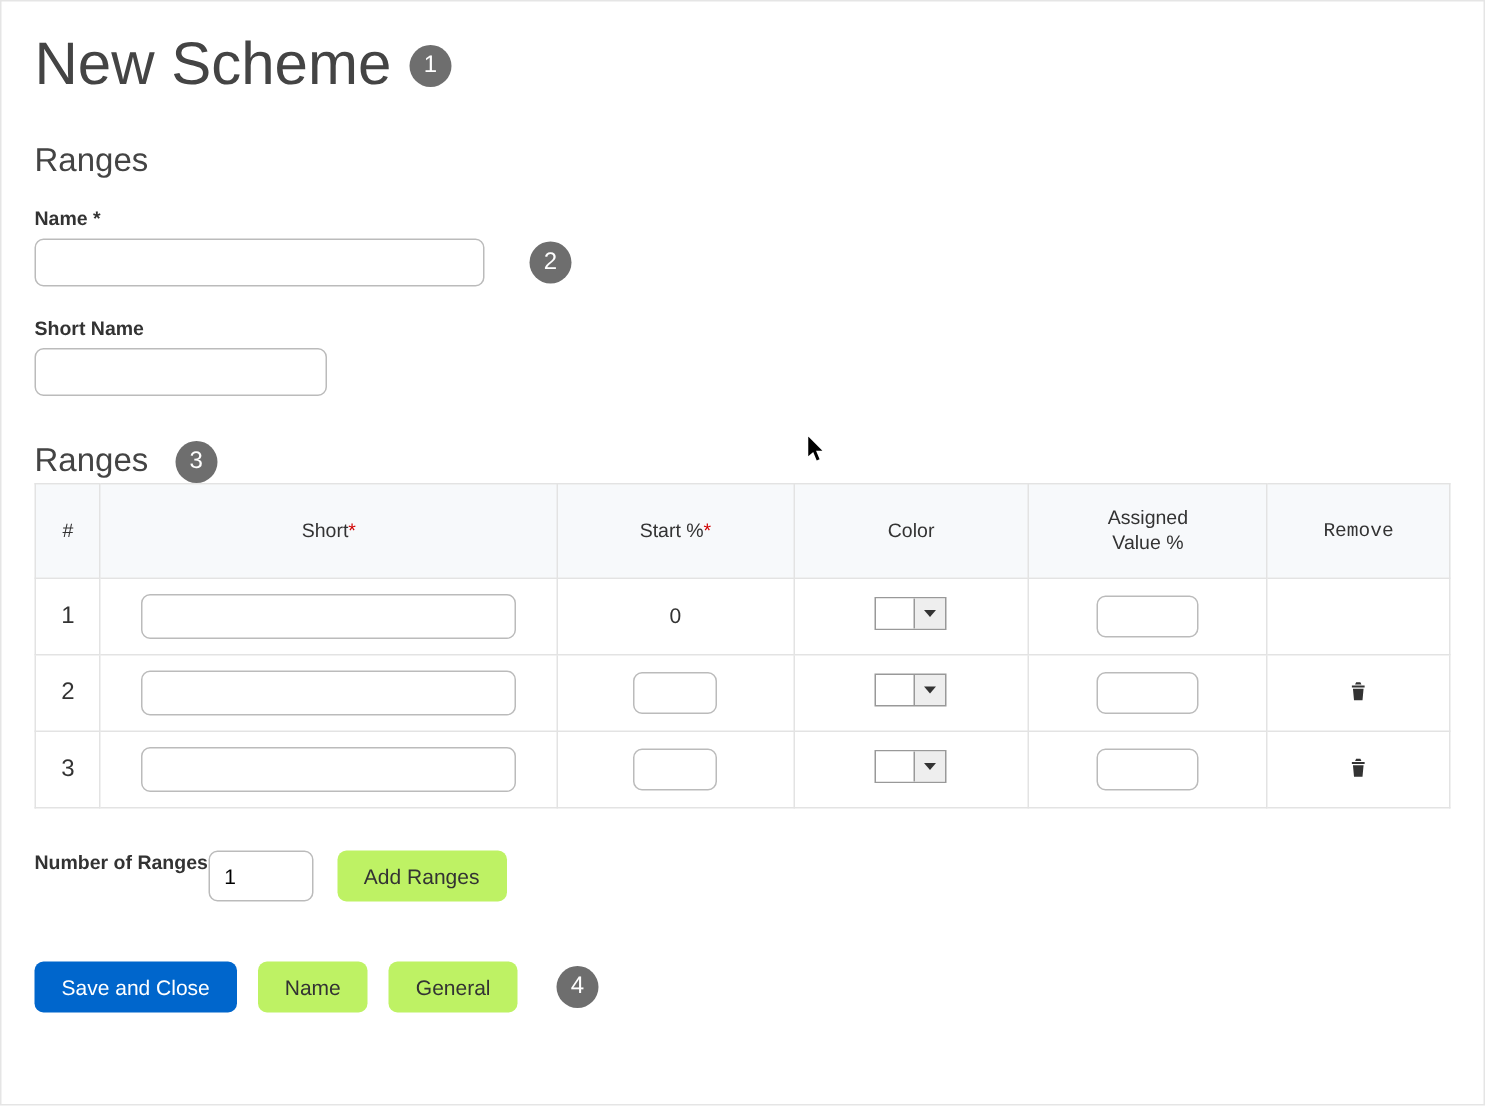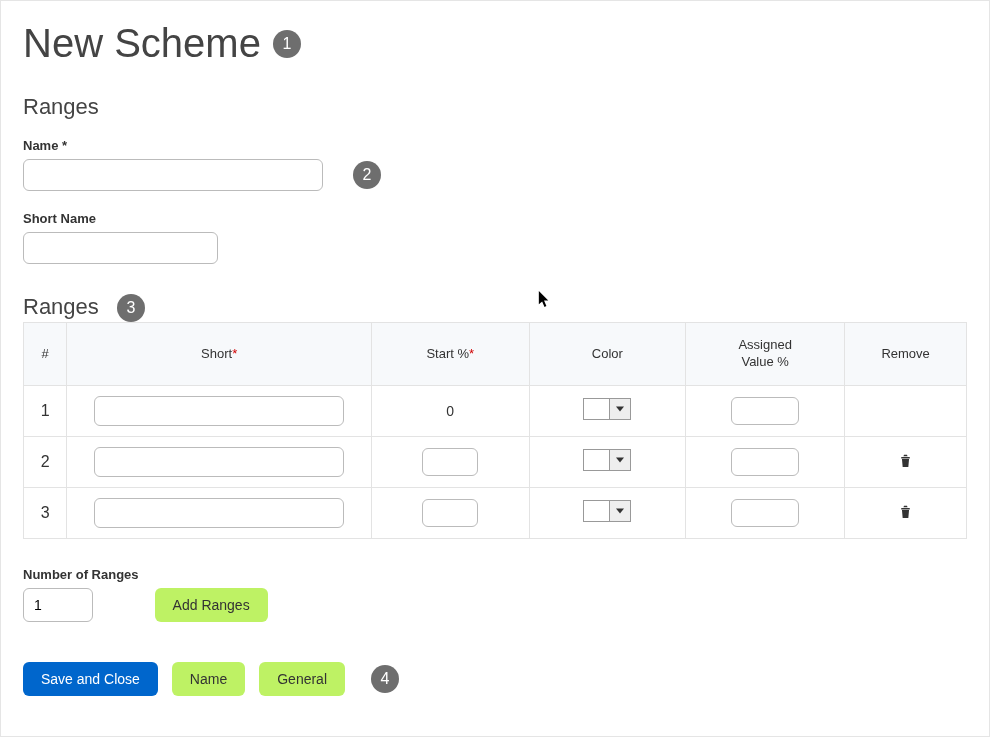--- a/index.html
+++ b/index.html
@@ -110,21 +110,21 @@
       border: 1px solid #e3e3e3;
       padding: 10px 8px;
       text-align: center;
       vertical-align: middle;
     }
     .col-num { width: 46px; }
     .col-symbol { width: 310px; }
     .col-start { width: 170px; }
     .col-color { width: 170px; margin-left: 20px; }
     .col-assigned { width: 170px; }
-    .col-remove { width: 130px; }
+    .col-remove { width: 130px; font-family: Liberation Mono, monospace; }
     .req-red {
       color: #d00000;
     }
     .symbol-input {
       width: 250px;
       border: 1px solid #bbb;
       border-radius: 6px;
       padding: 6px 8px;
       font-size: 14px;
     }
@@ -183,21 +183,21 @@
       fill: #333;
     }
     .num-ranges-row {
       display: flex;
       align-items: flex-end;
       gap: 16px;
       margin-bottom: 40px;
     }
     .num-ranges-col {
       display: flex;
-      flex-direction: column;
+      flex-direction: row;
     }
     .num-ranges-input {
       width: 70px;
       border: 1px solid #bbb;
       border-radius: 6px;
       padding: 8px 10px;
       font-size: 14px;
     }
     .btn {
       font-size: 14px;

